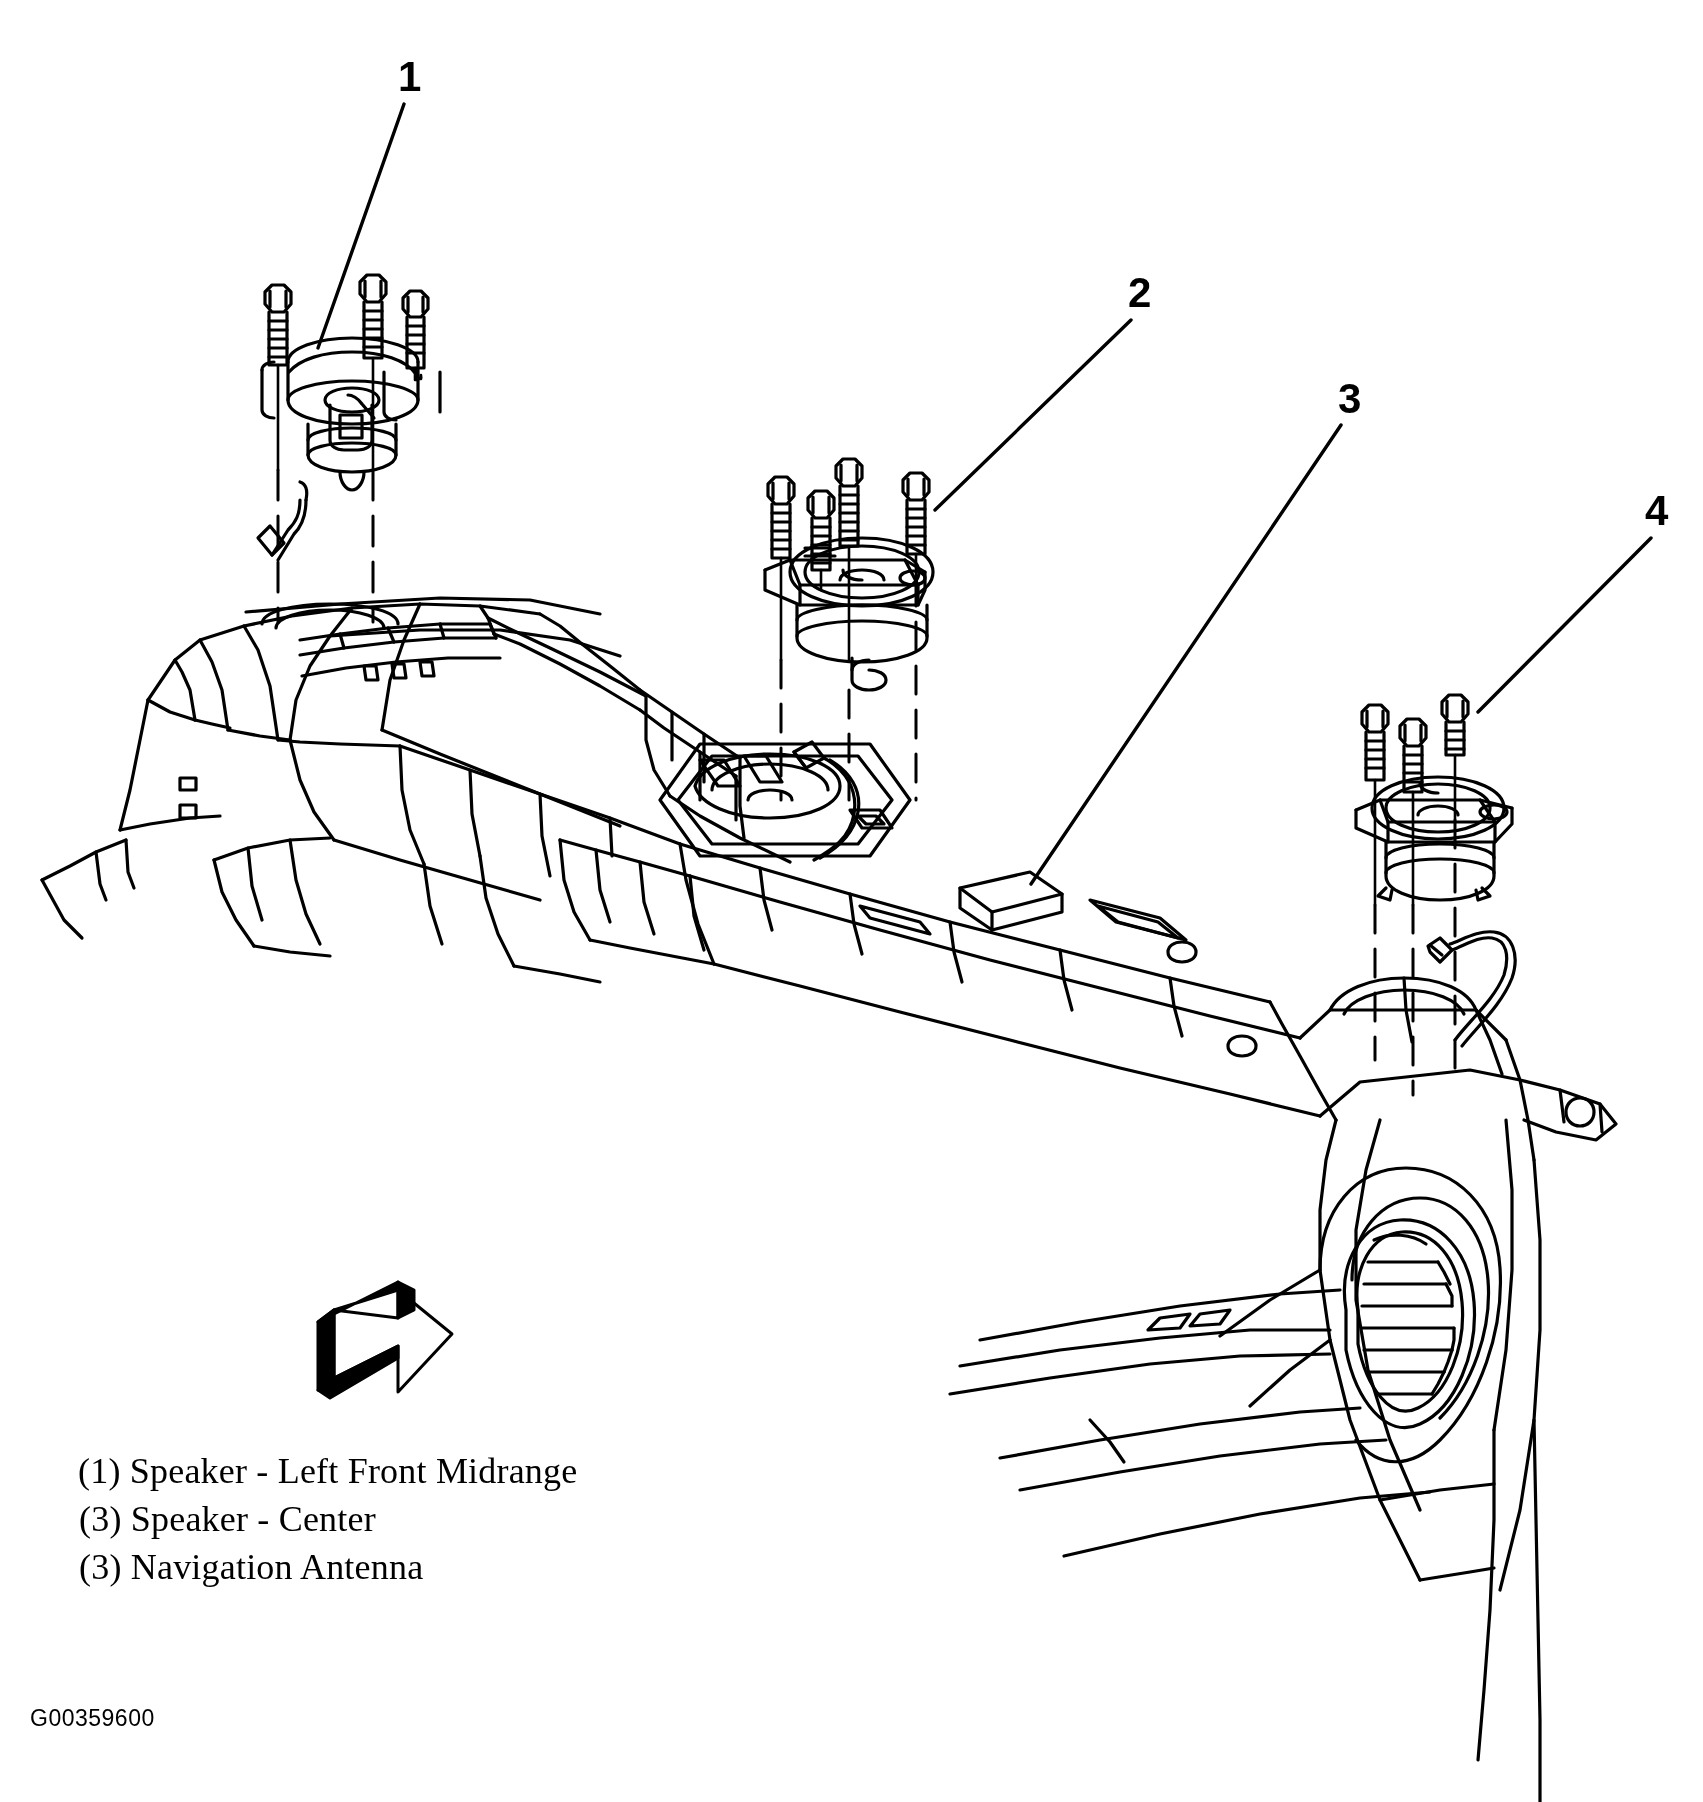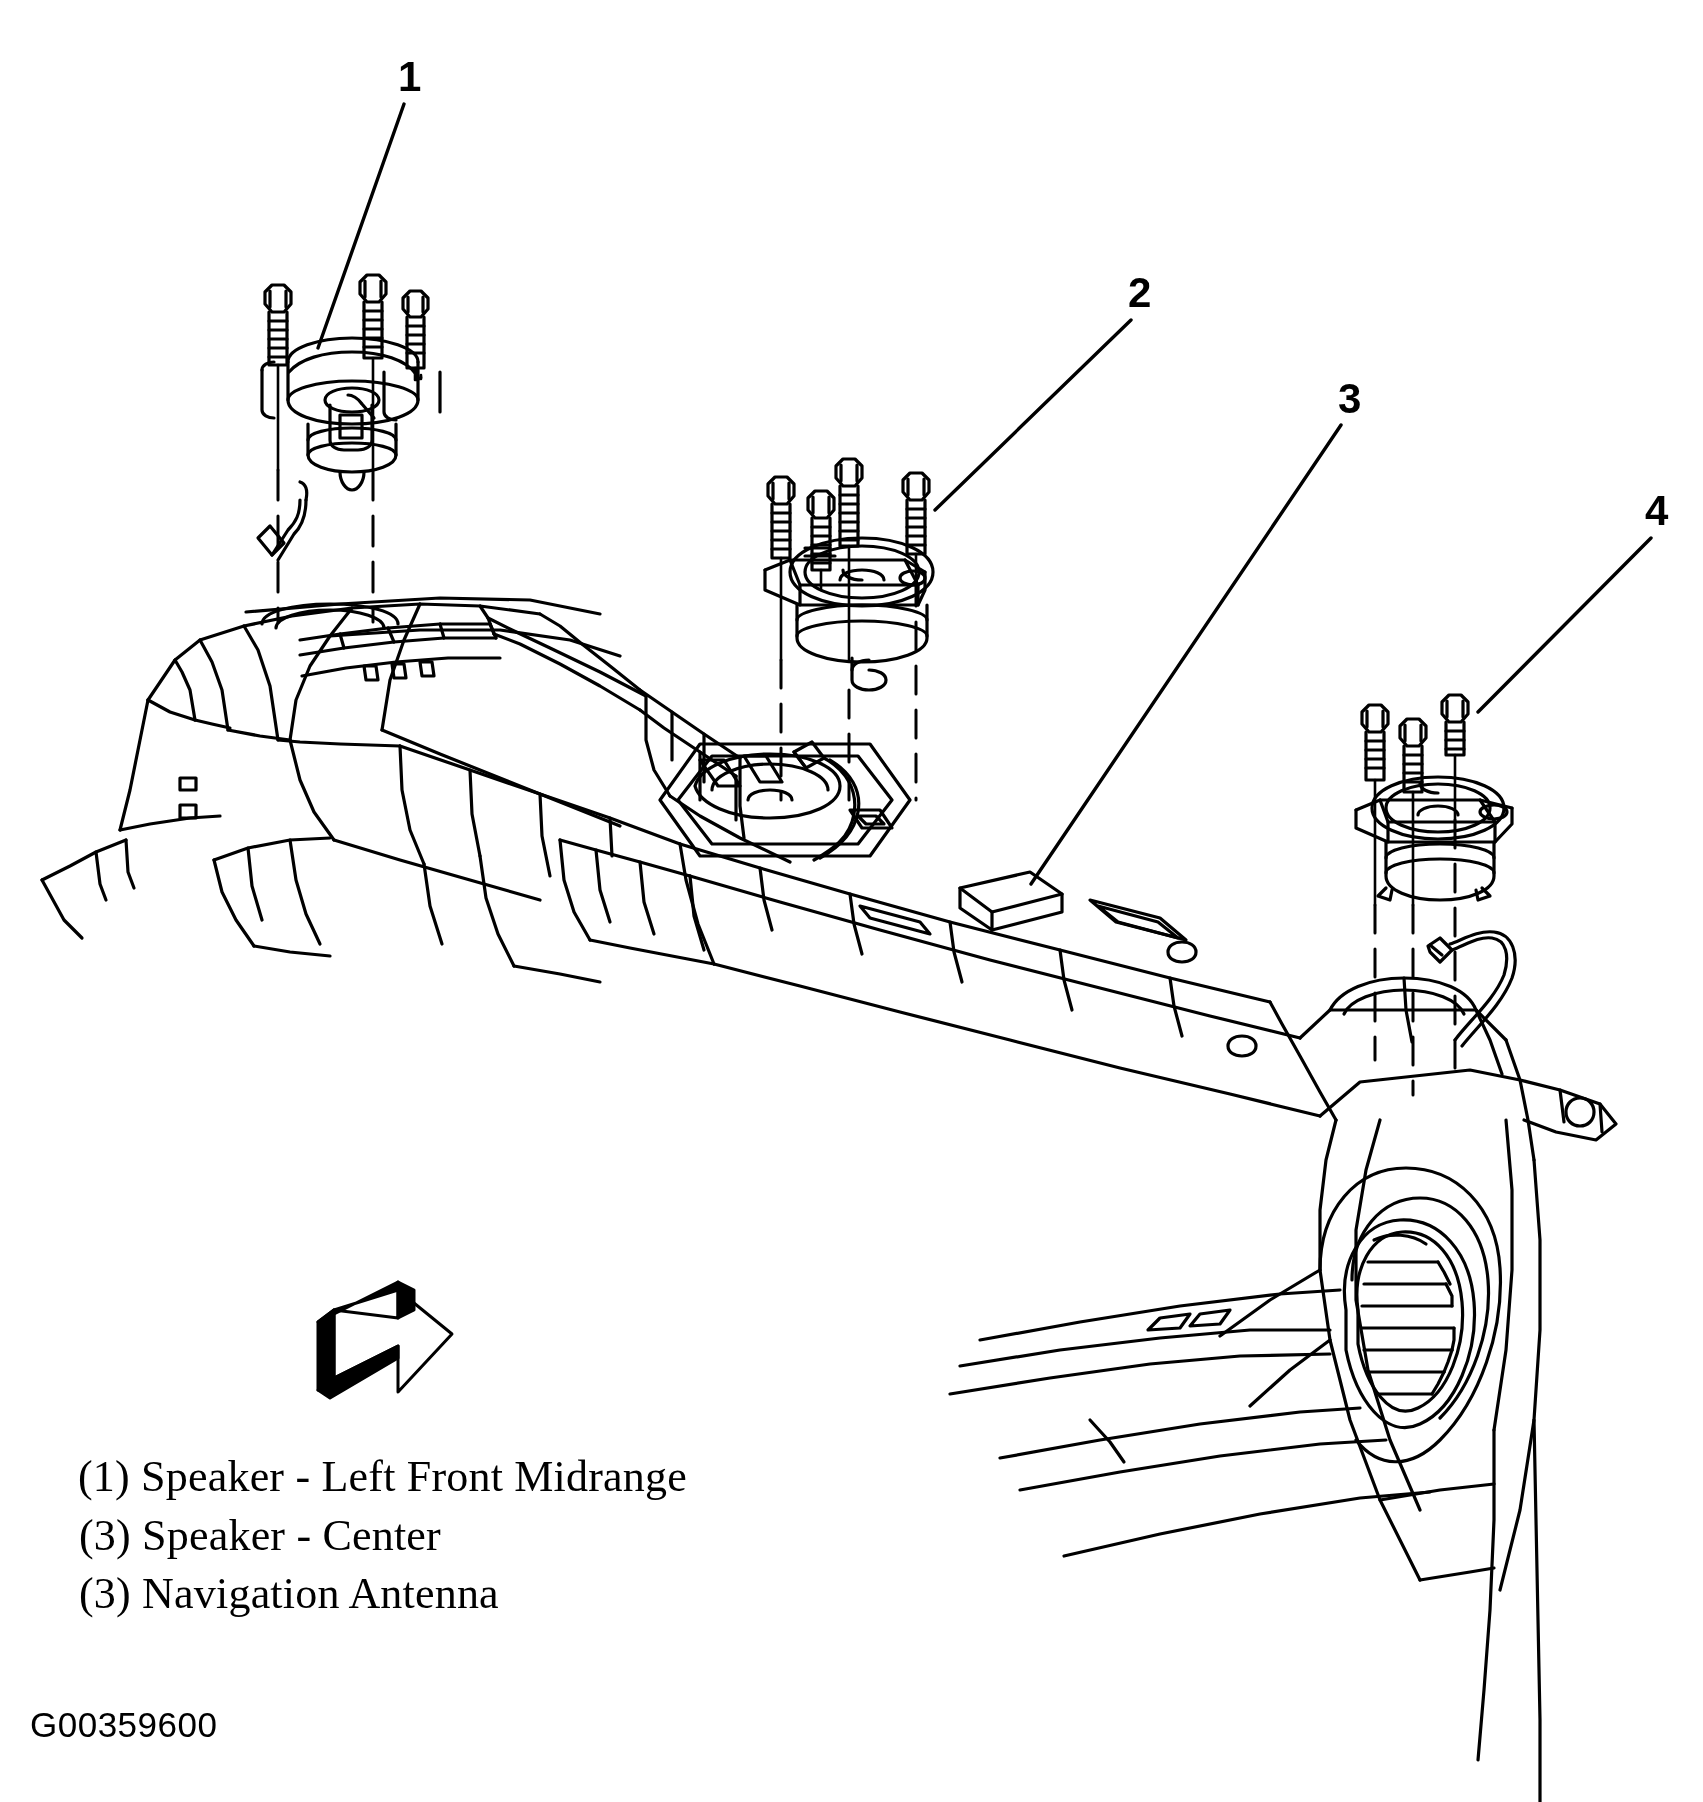--- a/index.html
+++ b/index.html
@@ -32,36 +32,36 @@
     user-select: none;
   }
   #legend {
     position: absolute;
     left: 78px;
     top: 1448px;
     width: 820px;
   }
   .legend-item {
     font-family: "Liberation Serif", serif;
-    font-size: 44px;
+    font-size: 36px;
     color: #000000;
     line-height: 1.33;
     white-space: nowrap;
     letter-spacing: 0.2px;
   }
   .legend-item:nth-child(1) { padding-left: 0px; }
   .legend-item:nth-child(2) { padding-left: 1px; }
   .legend-item:nth-child(3) { padding-left: 1px; }
   .legend-item:nth-child(4) { padding-left: 3px; }
   #figure-code {
     position: absolute;
     left: 30px;
     top: 1705px;
     font-family: "Liberation Sans", sans-serif;
-    font-size: 35px;
+    font-size: 23px;
     color: #000000;
     letter-spacing: 0.5px;
   }
 </style>
 </head>
 <body>
 
 <div id="page">
 
   <svg id="diagram-svg" viewBox="0 0 1703 1802">

